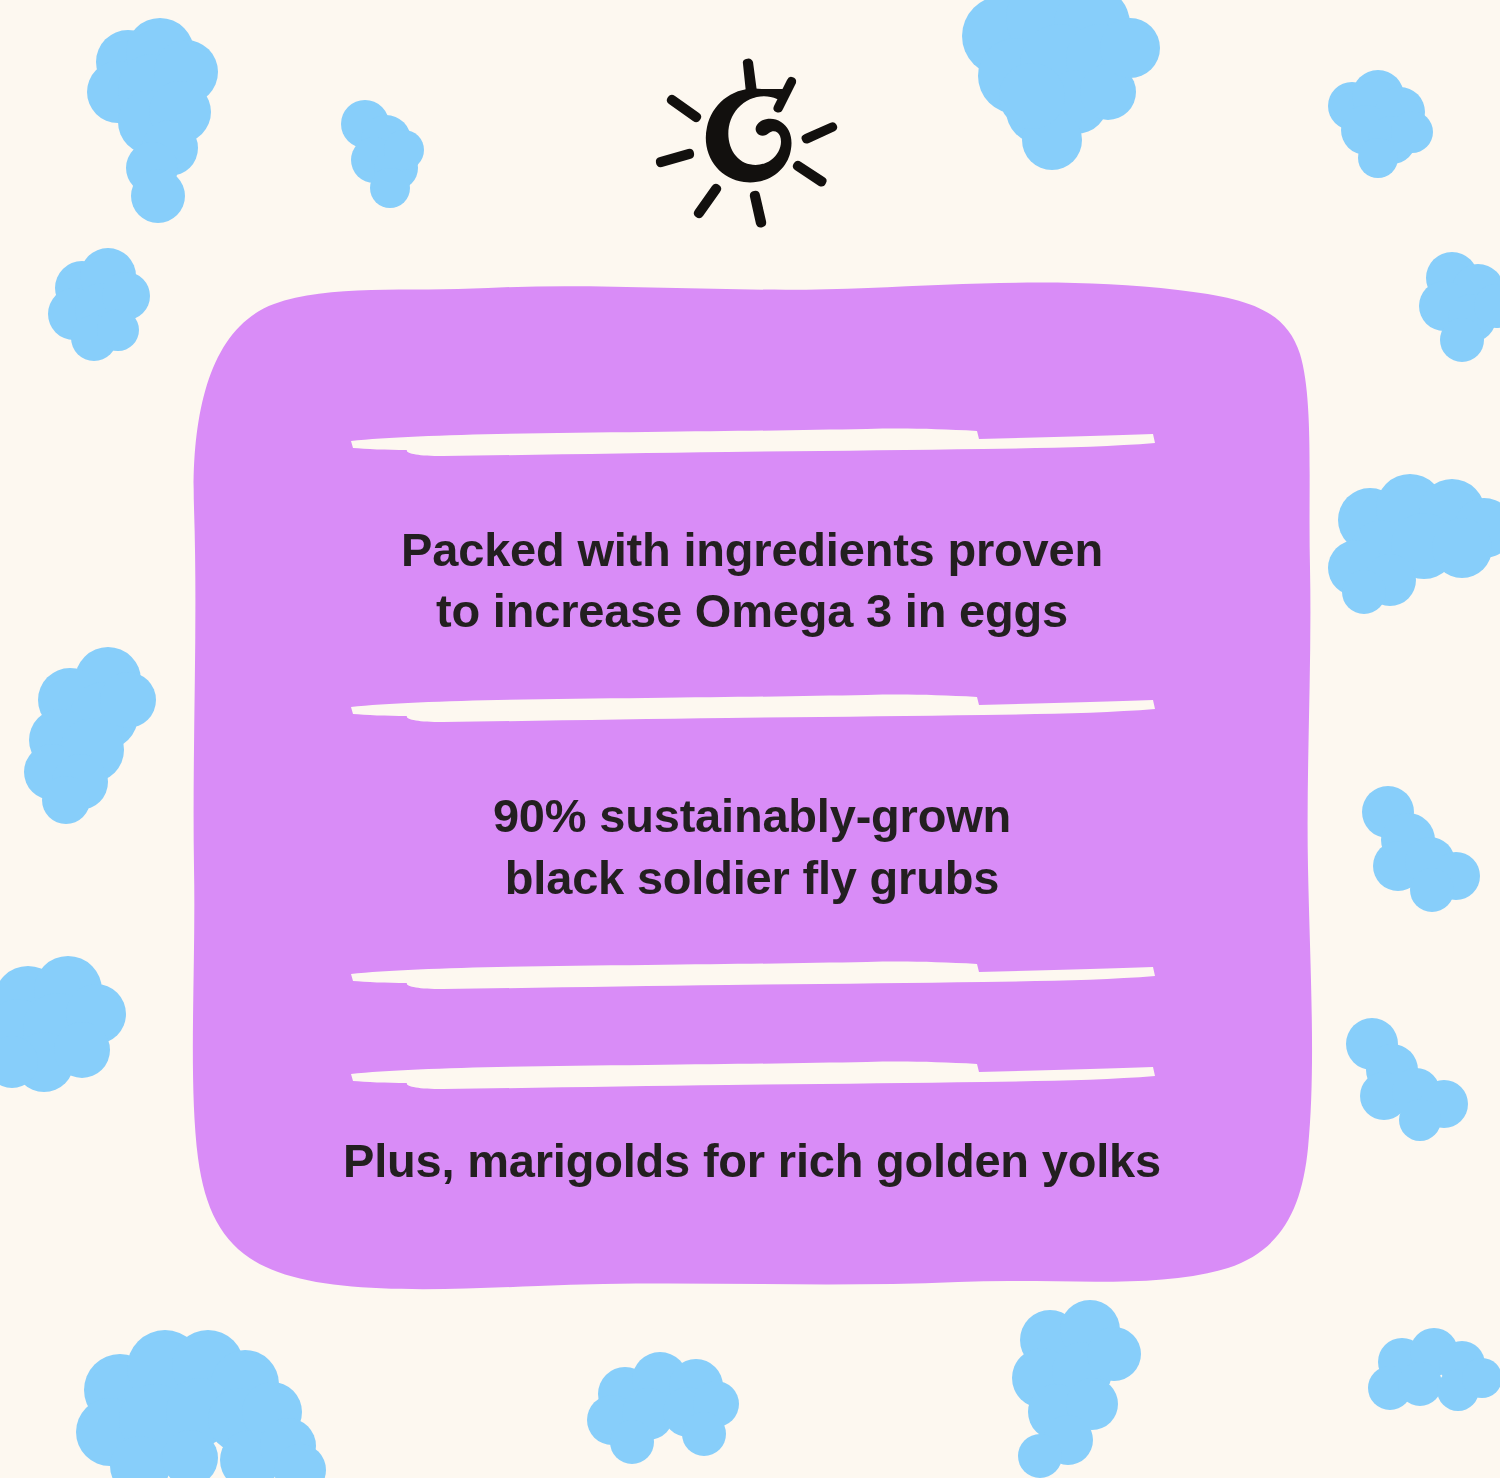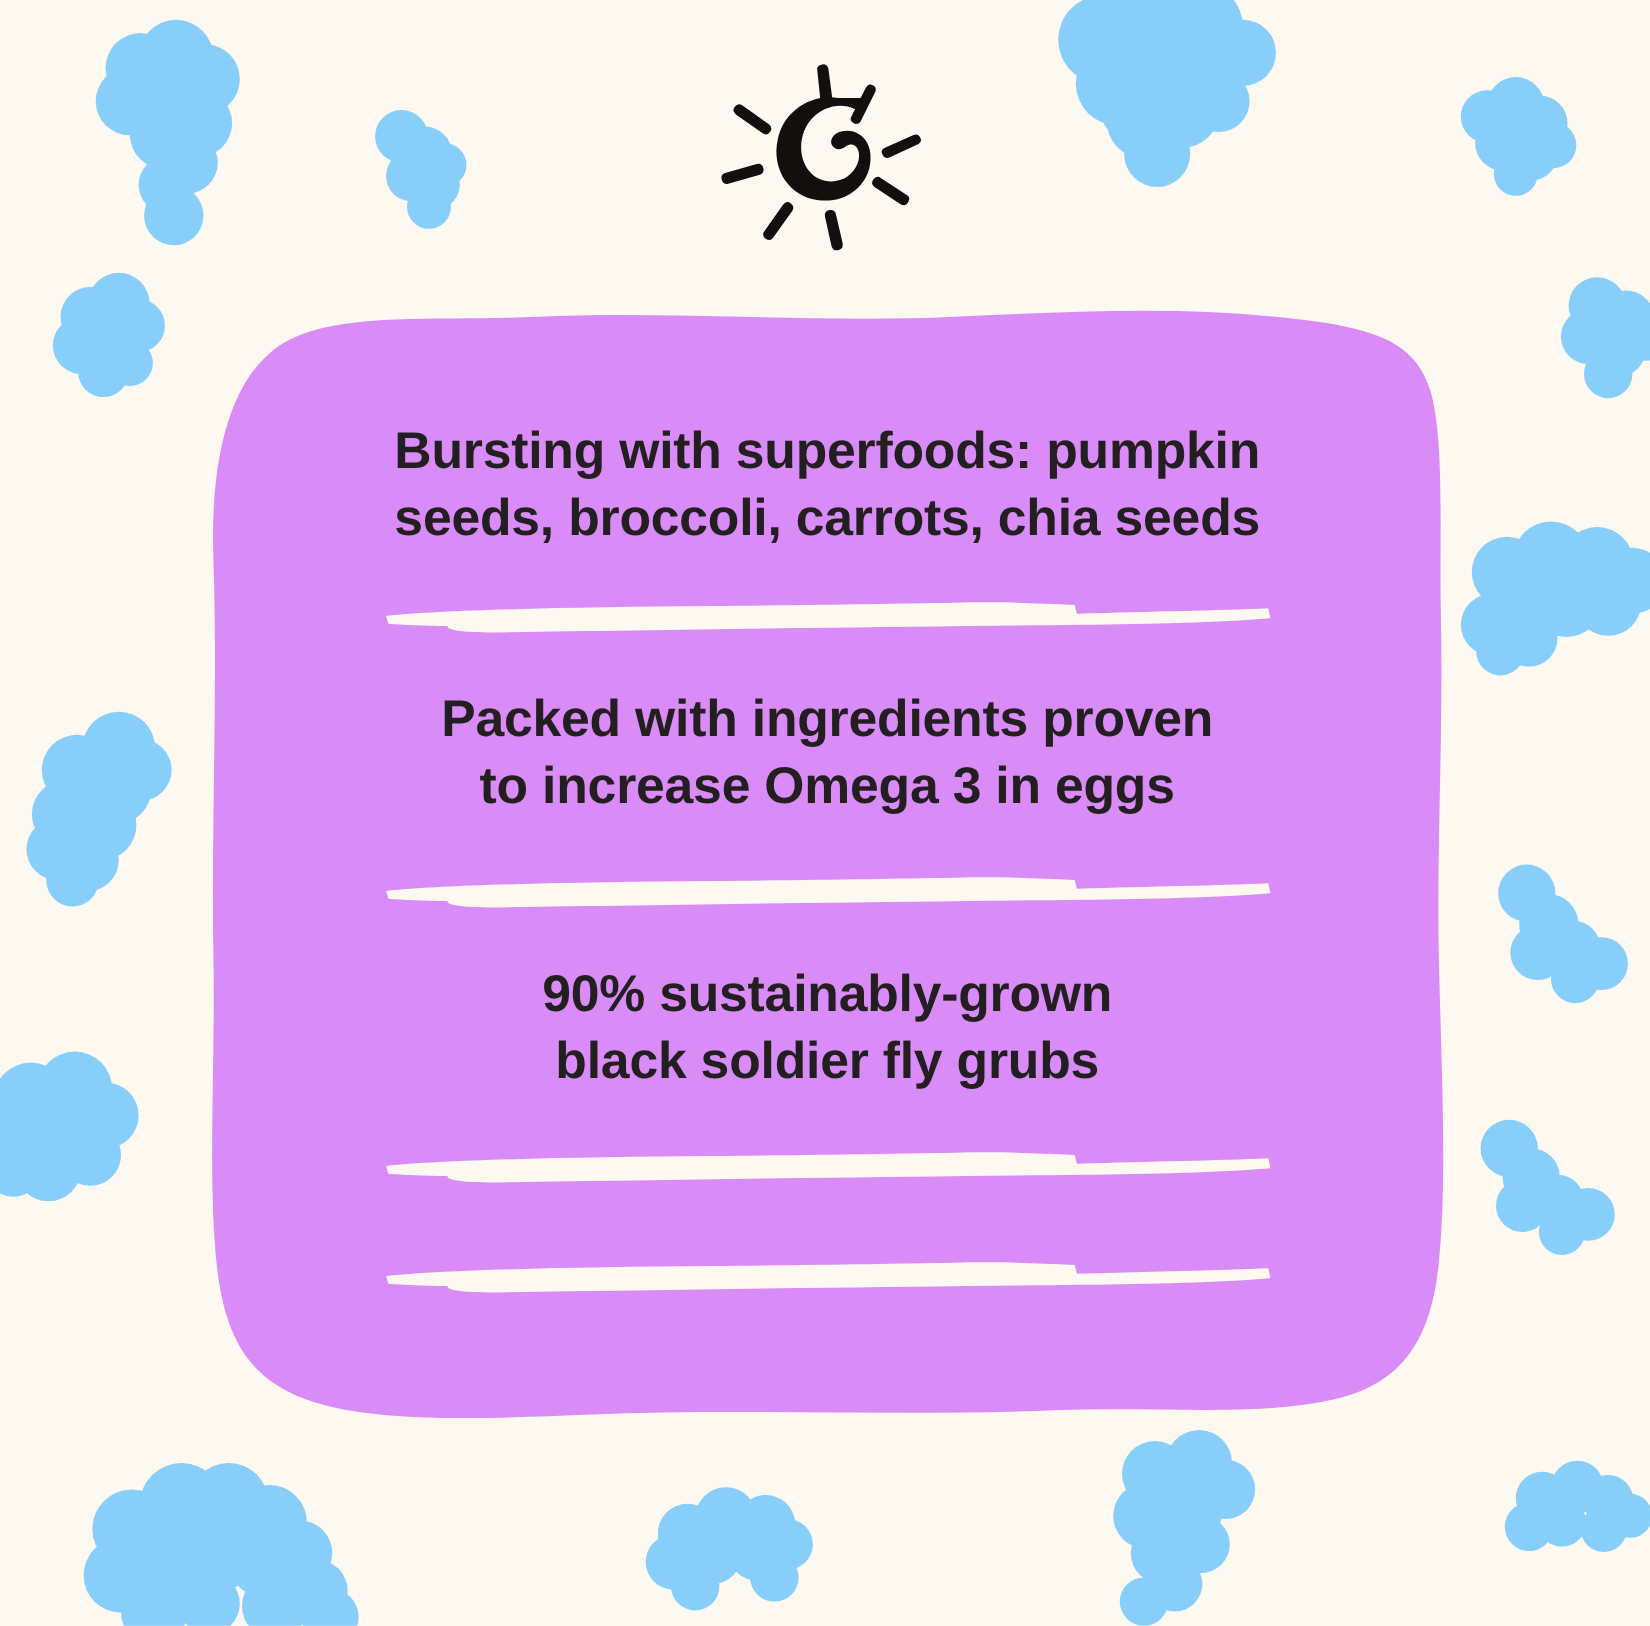--- a/index.html
+++ b/index.html
@@ -73,20 +73,21 @@
   .benefit-block {
     width: 1060px;
     text-align: center;
     color: #231F20;
     font-family: "Liberation Sans", sans-serif;
     font-weight: 700;
     font-size: 47px;
     line-height: 1.30;
     letter-spacing: -0.2px;
     white-space: pre-line;
+    margin-top: 16px;
   }
   .benefit-block.b1 { margin-top: 6px; }
   .benefit-block.b2 { }
   .benefit-block.b3 { }
   .benefit-block.b4 { }
   .benefit-block.b5 { }
 
   .divider {
     width: 810px;
     height: 34px;
@@ -326,22 +327,20 @@
         C 260 1022, 160 1026, 100 1004
         C 50 986, 28 950, 20 890
         C 10 810, 18 700, 16 600
         C 14 480, 20 360, 16 240
         C 13 150, 30 60, 96 36
         Z"></path>
     </svg>
 
     <div id="card-content">
 
-      <div class="benefit-block b1">Bursting with superfoods: pumpkin
-seeds, broccoli, carrots, chia seeds</div>
 
       <svg class="divider d1" viewBox="0 0 810 34" preserveAspectRatio="none" aria-hidden="true">
         <path fill="#FDF8F0" d="M4 16 C60 10, 180 8, 300 7 C400 6, 460 5, 520 4
           C560 3, 590 4, 630 6 L632 14 C700 12, 760 11, 806 9
           L808 18 C760 22, 700 23, 636 24 C560 25, 470 26, 380 27
           C290 28, 180 30, 96 31 C70 31, 58 28, 60 25
           C40 25, 18 24, 6 23 Z"></path>
       </svg>
 
       <div class="benefit-block b2">Packed with ingredients proven
@@ -368,17 +367,18 @@
 
 
       <svg class="divider d4" viewBox="0 0 810 34" preserveAspectRatio="none" aria-hidden="true">
         <path fill="#FDF8F0" d="M4 16 C60 10, 180 8, 300 7 C400 6, 460 5, 520 4
           C560 3, 590 4, 630 6 L632 14 C700 12, 760 11, 806 9
           L808 18 C760 22, 700 23, 636 24 C560 25, 470 26, 380 27
           C290 28, 180 30, 96 31 C70 31, 58 28, 60 25
           C40 25, 18 24, 6 23 Z"></path>
       </svg>
 
+      <div class="benefit-block b5">Plus, marigolds for rich golden yolks</div>
 
     </div>
   </div>
 
 </div>
 
 </body></html>

